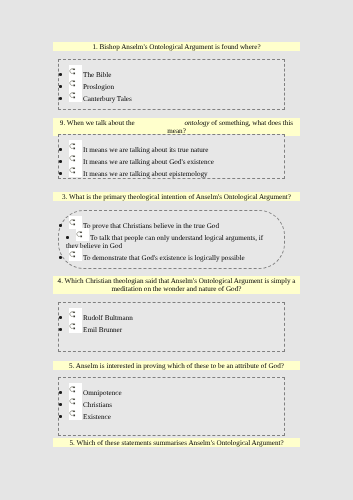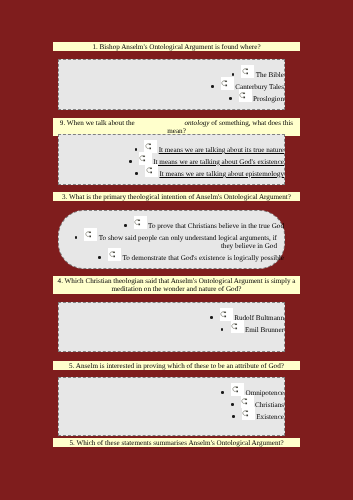--- a/index.html
+++ b/index.html
@@ -3,21 +3,21 @@
 <meta charset="utf-8">
 <style>
   html, body { margin:0; padding:0; background:#ffffff; }
   body {
     width:353px; height:500px; overflow:hidden;
     font-family:"Liberation Serif", serif;
     color:#000000;
     -webkit-font-smoothing:antialiased;
     text-rendering:geometricPrecision;
   }
-  .page { position:relative; width:353px; height:500px; background:#7f1d1d; }
+  .page { position:relative; width:353px; height:500px; background:#e5e5e5; }
 
   .band {
     position:absolute;
     left:53px; width:247px;
     background:#ffffcc;
     font-size:7.15px;
     line-height:8.6px;
     padding-top:0.9px;
     padding-bottom:0px;
     text-align:center;
@@ -27,21 +27,21 @@
 
   .box {
     position:absolute;
     left:58px; width:227px;
     border:1px dashed #808080;
     background:#e7e7e7;
     box-sizing:border-box;
   }
   .box-inner { padding-top:11px; }
   .opt {
-    text-align:right;
+    text-align:left;
     font-size:7.15px;
     line-height:8px;
     white-space:nowrap;
     margin-bottom:4px;
   }
   .opt.wrap { white-space:normal; padding:0 7px; }
   .bullet {
     display:inline-block; width:2.6px; height:0;
     position:relative; vertical-align:baseline;
     margin-right:7.2px;
@@ -61,21 +61,21 @@
     content:""; position:absolute;
     left:0; top:-11.6px; width:13px; height:12.1px;
     background:#ffffff;
   }
   .ph svg { position:absolute; left:0.5px; top:-9.9px; display:block; }
 
   
   #b1 { top:42px; }
   #x1 { top:59px; height:51px; }
   #b2 { top:118px; }
-  #x2 { top:134px; height:51px;text-decoration:underline; }
+  #x2 { top:134px; height:45px; }
   #b3 { top:192px; }
   #x3 { top:210px; height:59px;border-radius:26px; }
   #b4 { top:276px; }
   #x4 { top:302px; height:50px; }
   #b5 { top:361px; }
   #x5 { top:377px; height:59px; }
   #b6 { top:438px; }
 </style>
 </head>
 <body>
@@ -94,26 +94,26 @@
   <div class="box" id="x1">
     <div class="box-inner">
       <div class="opt">
         <span class="bullet"></span><span class="ph"><svg width="6.4" height="8.0" viewBox="0 0 22 27">
               <use href="#brokenimg"></use>
             </svg></span><span>The Bible</span>
       </div>
       <div class="opt">
         <span class="bullet"></span><span class="ph"><svg width="6.4" height="8.0" viewBox="0 0 22 27">
               <use href="#brokenimg"></use>
-            </svg></span><span>Canterbury Tales</span>
+            </svg></span><span>Proslogion</span>
       </div>
       <div class="opt">
         <span class="bullet"></span><span class="ph"><svg width="6.4" height="8.0" viewBox="0 0 22 27">
               <use href="#brokenimg"></use>
-            </svg></span><span>Proslogion</span>
+            </svg></span><span>Canterbury Tales</span>
       </div>
     </div>
   </div>
 
   <div class="band" id="b2"><span>9. When we talk about the </span><i>ontology</i><span> of something, what does this mean?</span></div>
   <div class="box" id="x2">
     <div class="box-inner">
       <div class="opt">
         <span class="bullet"></span><span class="ph"><svg width="6.4" height="8.0" viewBox="0 0 22 27">
               <use href="#brokenimg"></use>
@@ -136,21 +136,21 @@
   <div class="box" id="x3">
     <div class="box-inner">
       <div class="opt">
         <span class="bullet"></span><span class="ph"><svg width="6.4" height="8.0" viewBox="0 0 22 27">
               <use href="#brokenimg"></use>
             </svg></span><span>To prove that Christians believe in the true God</span>
       </div>
       <div class="opt wrap">
         <span class="bullet"></span><span class="ph"><svg width="6.4" height="8.0" viewBox="0 0 22 27">
               <use href="#brokenimg"></use>
-            </svg></span><span>To show said people can only understand logical arguments, if they believe in God</span>
+            </svg></span><span>To talk that people can only understand logical arguments, if they believe in God</span>
       </div>
       <div class="opt">
         <span class="bullet"></span><span class="ph"><svg width="6.4" height="8.0" viewBox="0 0 22 27">
               <use href="#brokenimg"></use>
             </svg></span><span>To demonstrate that God's existence is logically possible</span>
       </div>
     </div>
   </div>
 
   <div class="band" id="b4">4. Which Christian theologian said that Anselm's Ontological Argument is simply a meditation on the wonder and nature of God?</div>

